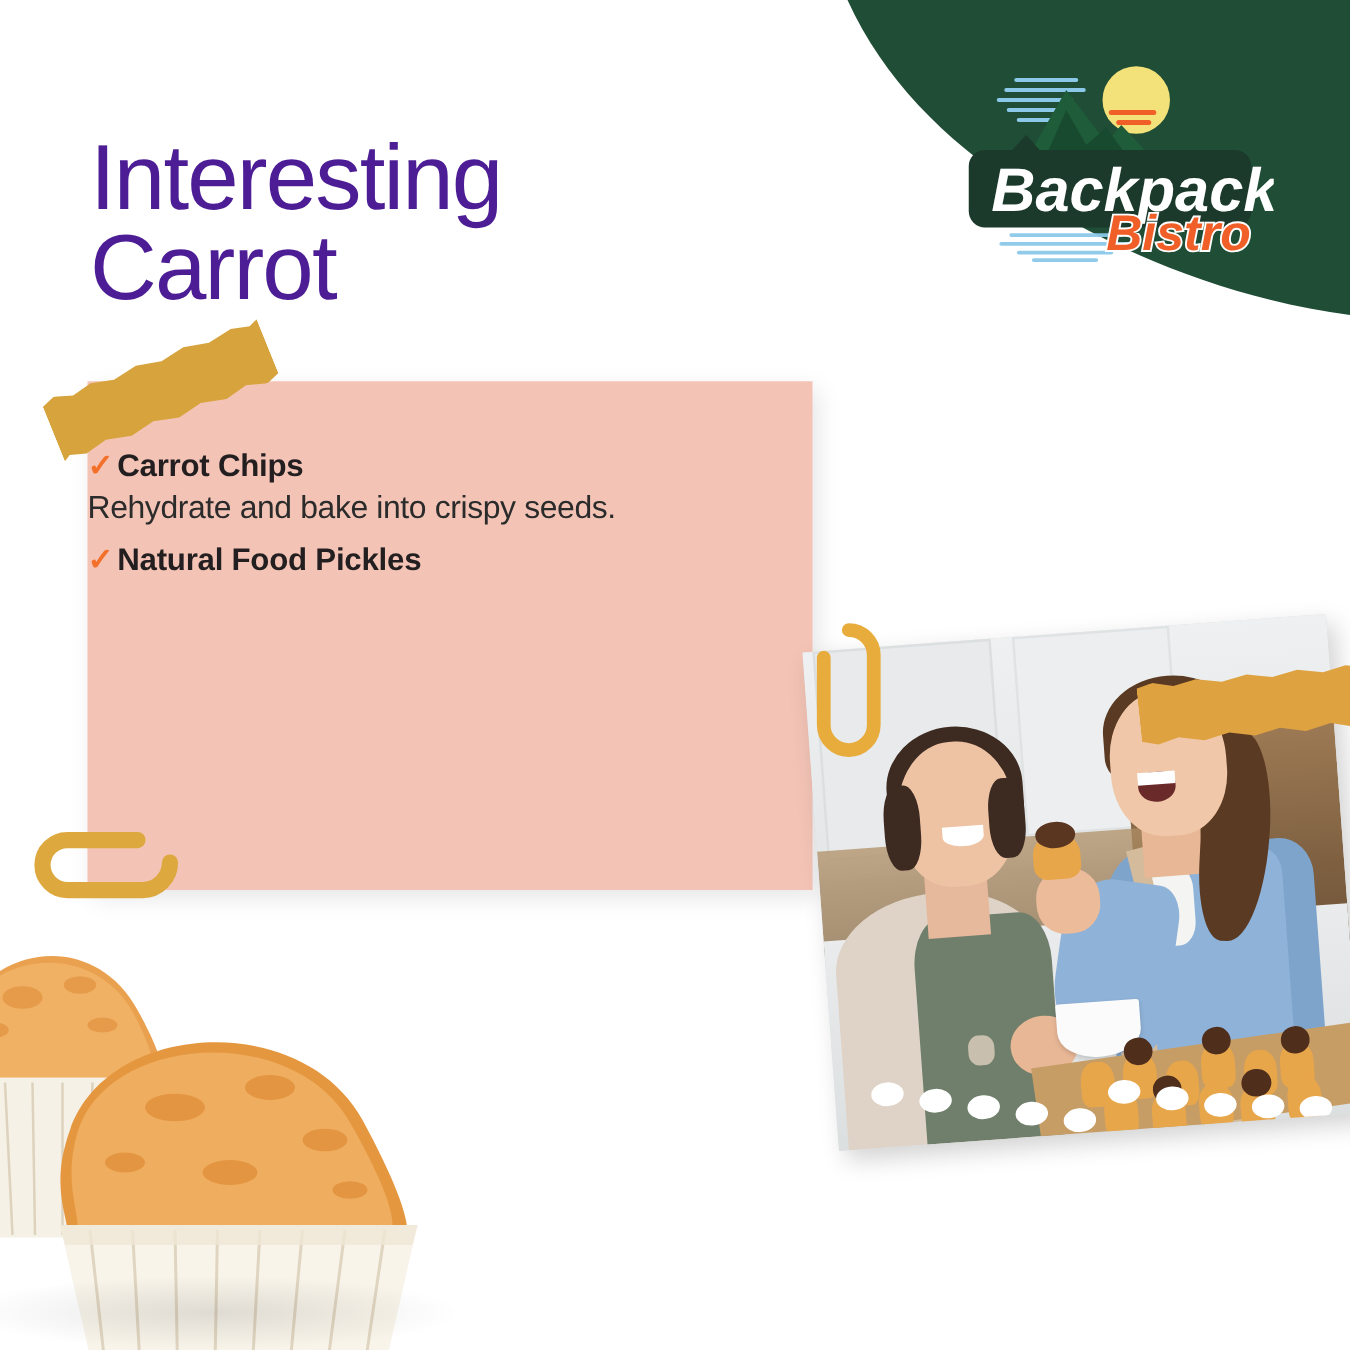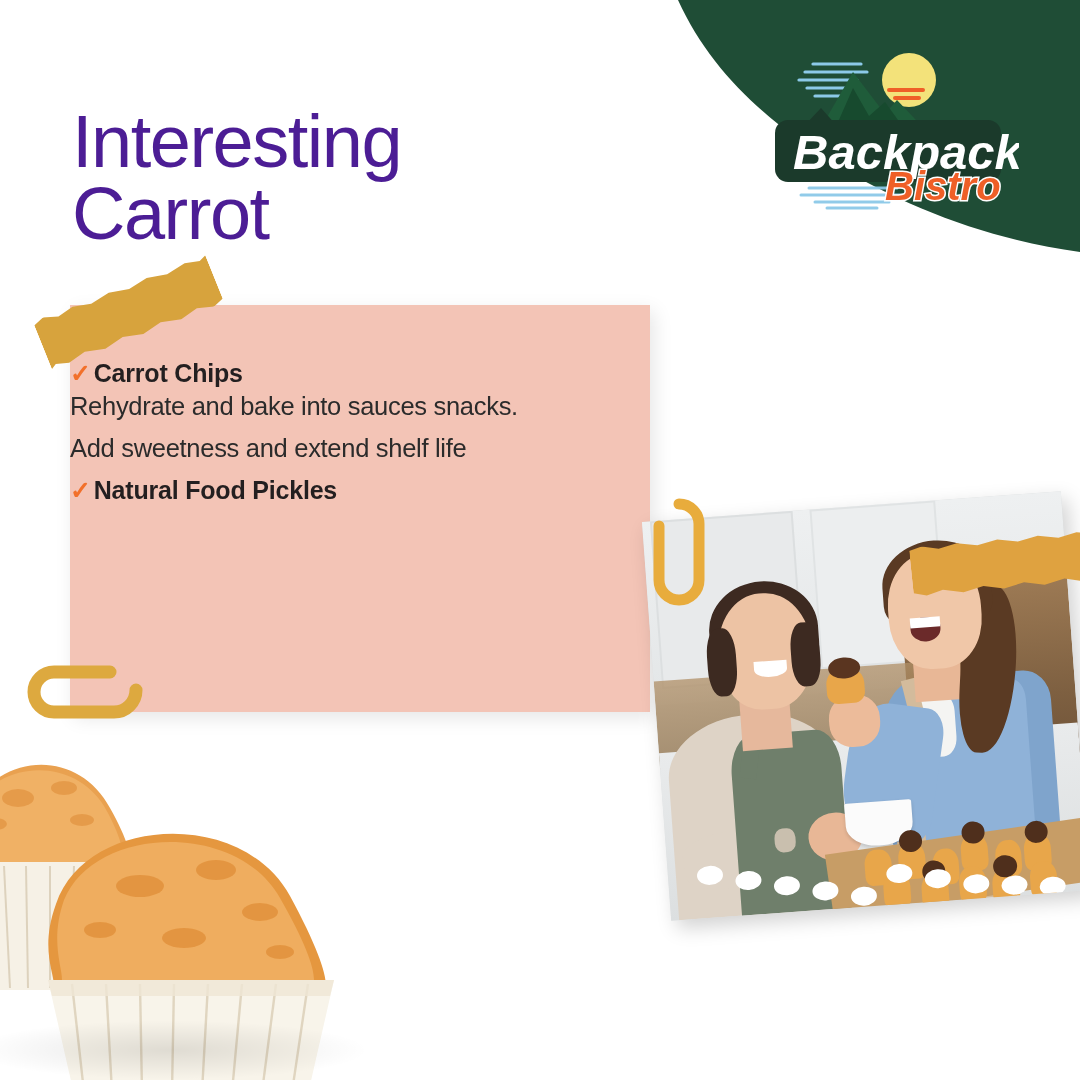--- a/index.html
+++ b/index.html
@@ -185,23 +185,22 @@
     <span>Interesting</span>
     <span class="l2">Carrot</span>
   </h1>
 
   <div class="pink-card">
     <div class="pink-card-inner">
 
       <p class="hack-head">
         <span class="tick">✓</span><span>Carrot Chips</span>
       </p>
-      <p class="hack-desc">Rehydrate and bake into sauces snacks.</p>
-
-      <p class="hack-desc">Add sweetness and extend shelf life</p>
+      <p class="hack-desc">Rehydrate and bake into crispy seeds.</p>
+
 
       <p class="hack-head">
         <span class="tick">✓</span><span>Natural Food Pickles</span>
       </p>
 
 
     </div>
   </div>
 
   <div class="tape-card"></div>

